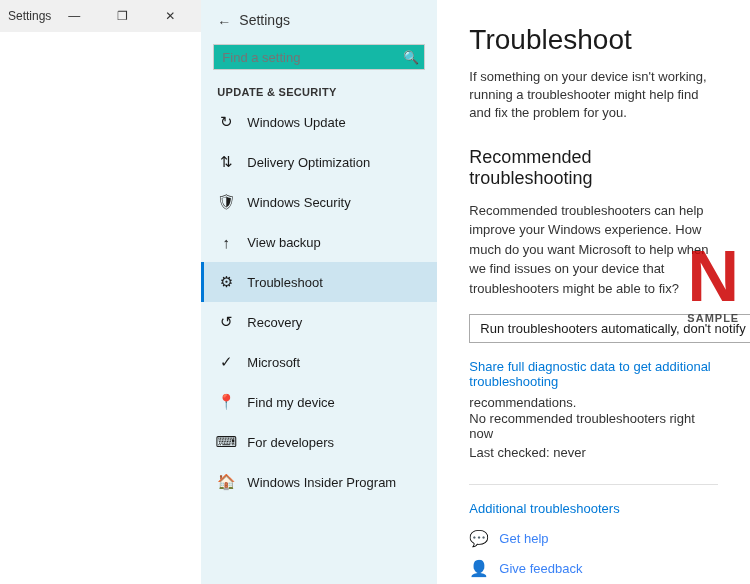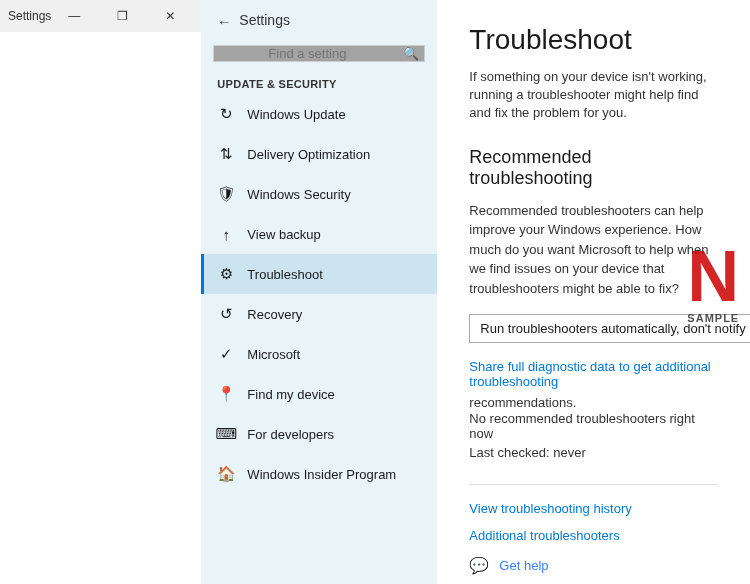--- a/index.html
+++ b/index.html
@@ -78,27 +78,26 @@
       font-size: 14px;
       color: #333;
       font-weight: 400;
     }
     .sidebar-search {
       margin: 4px 12px 8px;
       position: relative;
     }
     .sidebar-search input {
       width: 100%;
-      height: 17px;
+      height: 26px;
       border: 1px solid #ccc;
       padding: 0 32px 0 8px;
       font-size: 13px;
-      background: #a3a3a3;
+      background: #14b8a6;
       outline: none;
-      text-align: center;
     }
     .search-icon-btn {
       position: absolute;
       right: 6px;
       top: 50%;
       transform: translateY(-50%);
       font-size: 13px;
       color: #555;
     }
     .sidebar-section-label {
@@ -347,21 +346,20 @@
       </div>
 
       <a class="diagnostic-link">Share full diagnostic data to get additional troubleshooting</a>
       <span class="diagnostic-subtext">recommendations.</span>
 
       <p class="no-troubleshooters">No recommended troubleshooters right now</p>
       <p class="last-checked">Last checked: never</p>
 
       <hr class="divider">
 
-      <a class="action-link">View troubleshooting history</a>
 
       <a class="action-link">Additional troubleshooters</a>
 
       <div class="help-section">
         <div class="help-item">
           <span class="help-icon">💬</span>
           <a class="help-link">Get help</a>
         </div>
         <div class="help-item">
           <span class="help-icon">👤</span>

